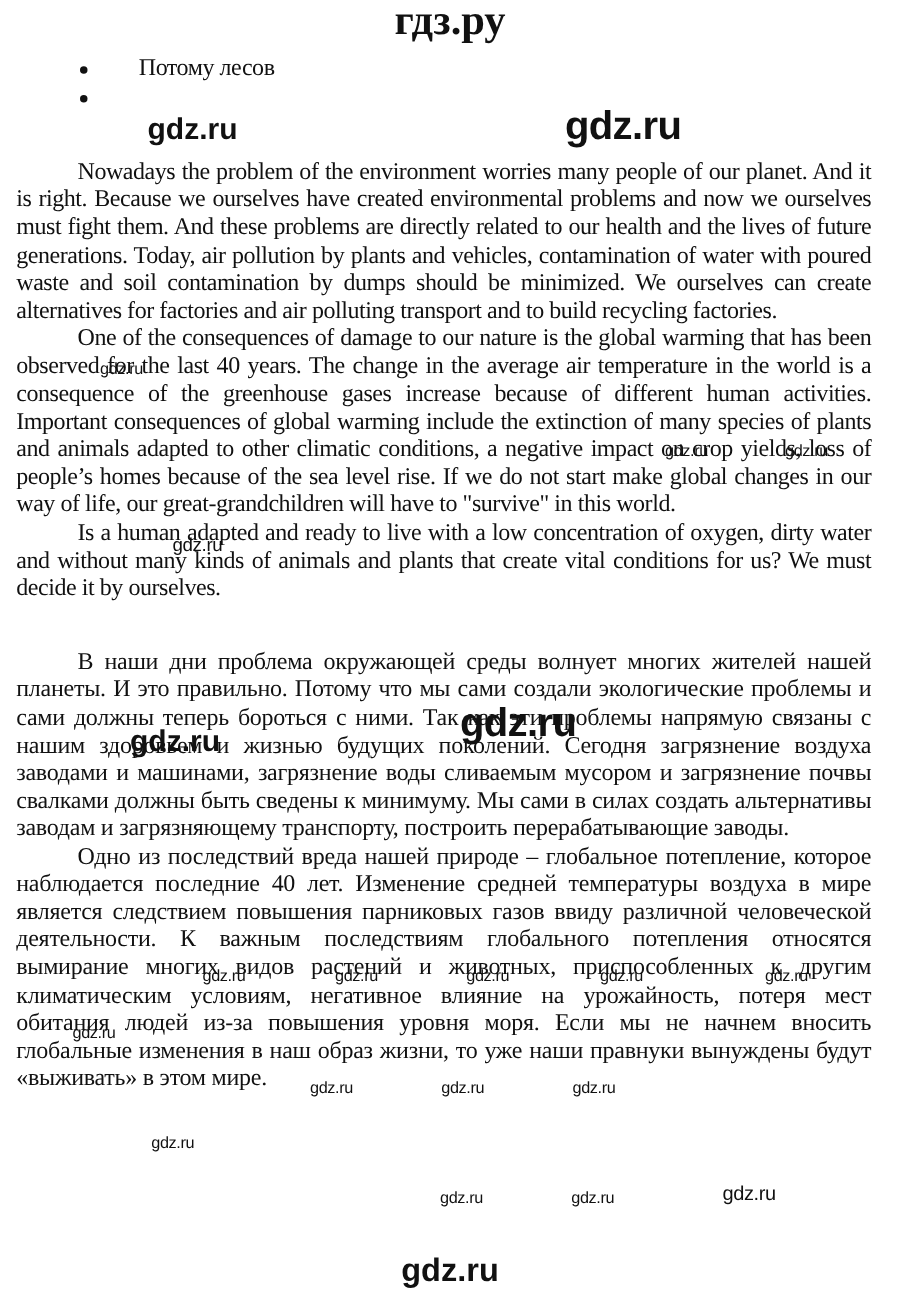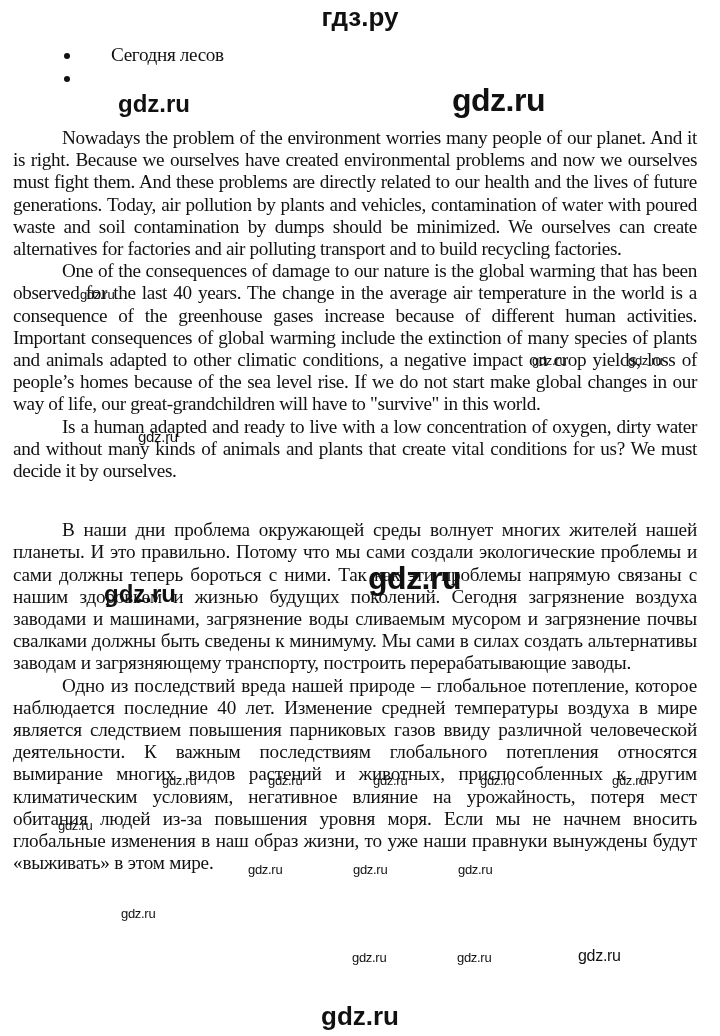--- a/index.html
+++ b/index.html
@@ -1,19 +1,19 @@
 <!DOCTYPE html>
 <html><head>
 <meta charset="utf-8">
 <style>
   html, body { margin: 0; padding: 0; background: #ffffff; }
   body { width: 720px; height: 1036px; position: relative; overflow: hidden; color: #111; }
   .header {
     position: absolute; top: 0; left: 0; width: 720px; text-align: center;
-    font-family: Liberation Sans, sans-serif; font-weight: bold; font-size: 26px;
+    font-family: Liberation Serif, serif; font-weight: bold; font-size: 34px;
     line-height: 30px; top: 2px; color: #111;
   }
   .page {
     position: absolute; left: 13px; top: 44px; width: 684px;
     font-family: "Liberation Serif", serif; font-size: 19.2px; line-height: 22.2px;
     letter-spacing: -0.35px;
   }
   .bullets { list-style: none; margin: 0; padding: 0; }
   .bullets li { position: relative; padding-left: 98px; height: 22.5px; }
   .bullets li .dot {
@@ -40,21 +40,21 @@
     font-family: "Liberation Sans", sans-serif; font-weight: bold; font-size: 26px; line-height: 28px;
   }
 </style>
 </head>
 <body>
 
 <div class="header">гдз.ру</div>
 
 <div class="page">
   <ul class="bullets">
-    <li><span class="dot"></span><span>Сегодня лесов</span></li>
+    <li><span class="dot"></span><span>Потому лесов</span></li>
     <li><span class="dot"></span></li>
   </ul>
   <div class="gap"></div>
   <div class="en">
     <p>Nowadays the problem of the environment worries many people of our planet. And it is right. Because we ourselves have created environmental problems and now we ourselves must fight them. And these problems are directly related to our health and the lives of future generations. Today, air pollution by plants and vehicles, contamination of water with poured waste and soil contamination by dumps should be minimized. We ourselves can create alternatives for factories and air polluting transport and to build recycling factories.</p>
     <p>One of the consequences of damage to our nature is the global warming that has been observed for the last 40 years. The change in the average air temperature in the world is a consequence of the greenhouse gases increase because of different human activities. Important consequences of global warming include the extinction of many species of plants and animals adapted to other climatic conditions, a negative impact on crop yields, loss of people’s homes because of the sea level rise. If we do not start make global changes in our way of life, our great-grandchildren will have to "survive" in this world.</p>
     <p>Is a human adapted and ready to live with a low concentration of oxygen, dirty water and without many kinds of animals and plants that create vital conditions for us? We must decide it by ourselves.</p>
   </div>
   <div class="gap2"></div>
   <div class="ru">

